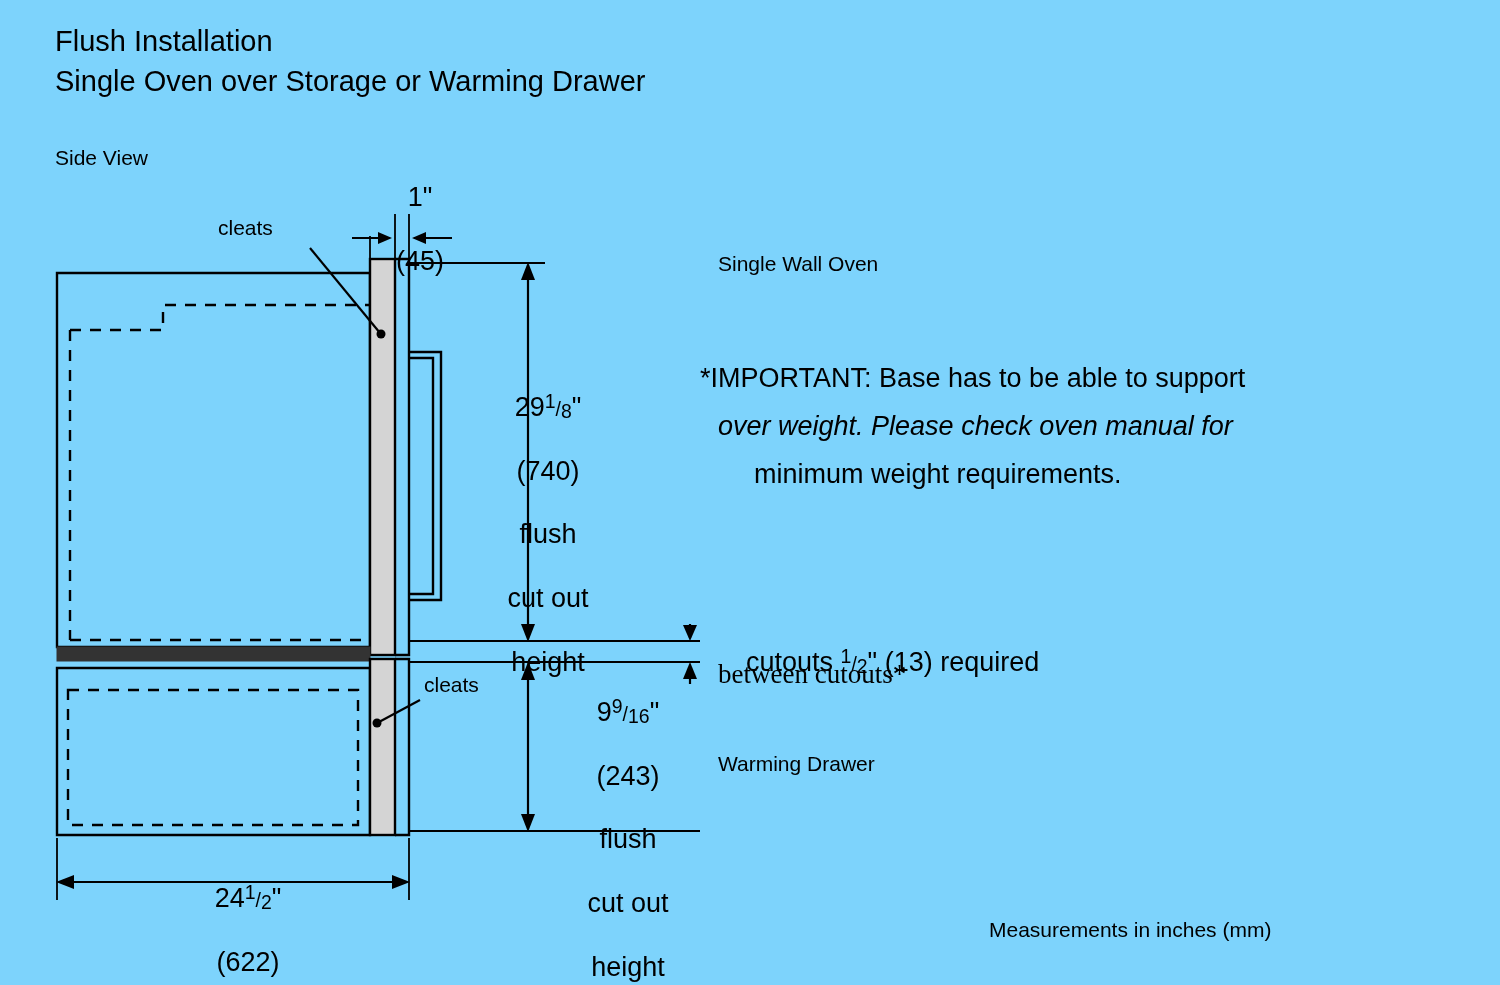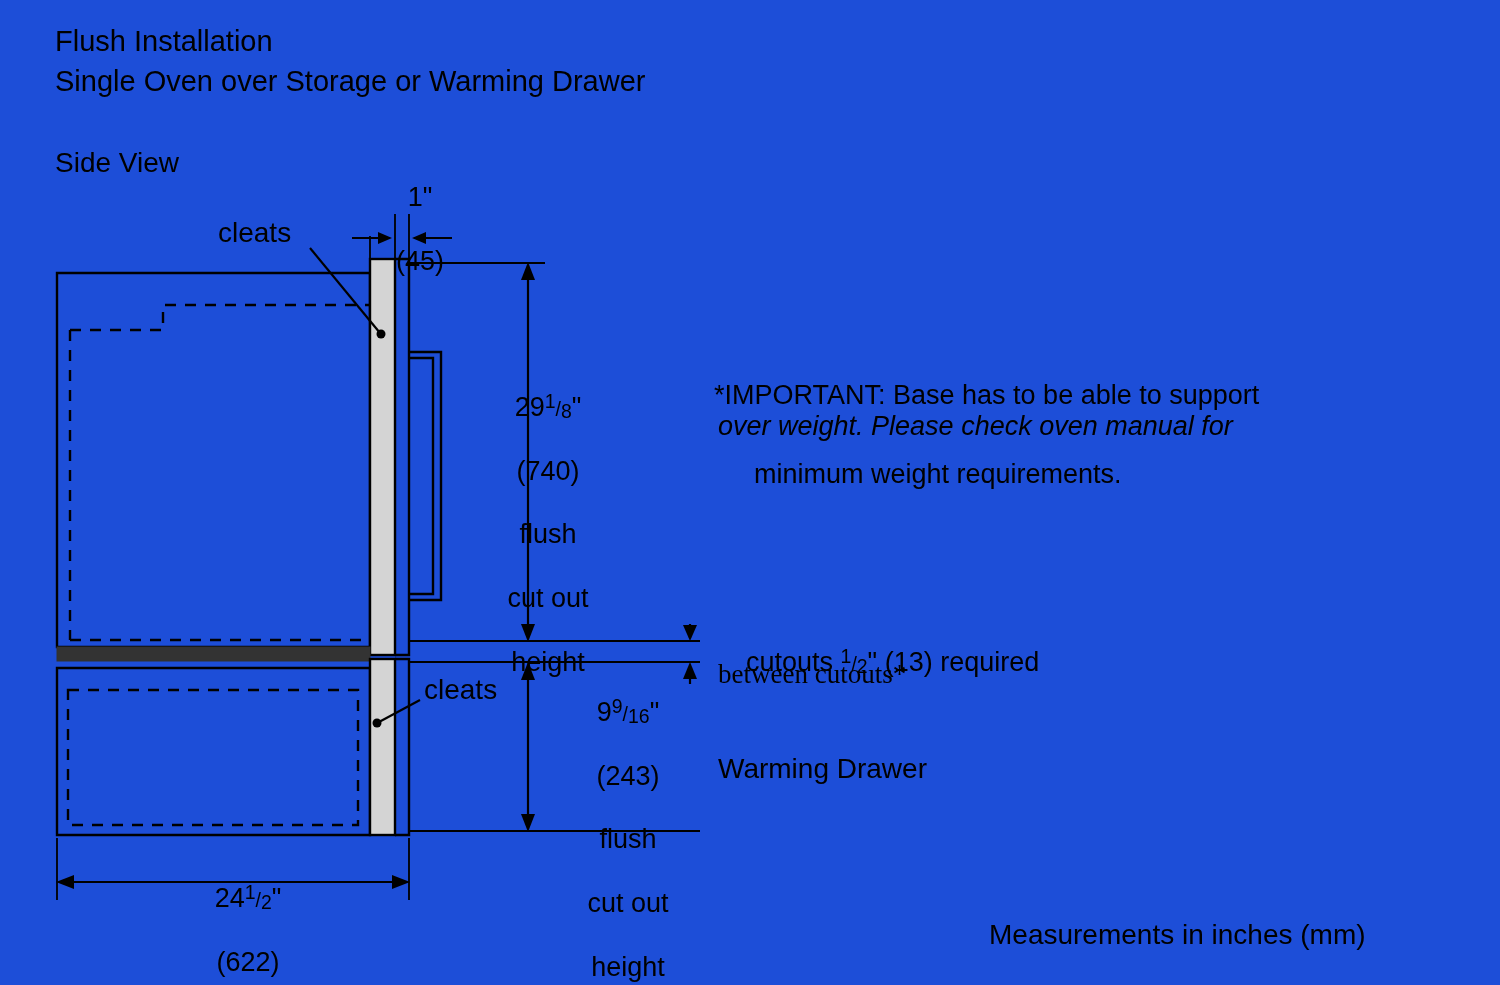--- a/index.html
+++ b/index.html
@@ -8,34 +8,34 @@
     background: #ffffff;
   }
   body {
     font-family: "Liberation Sans", sans-serif;
     color: #000000;
   }
   #page {
     position: relative;
     width: 1500px;
     height: 985px;
-    background: #1d4ed8;
+    background: #7dd3fc;
     overflow: hidden;
   }
   .txt {
     position: absolute;
     white-space: pre;
     line-height: 1.18;
     color: #000;
   }
   .title {
     font-size: 29px;
   }
   .label {
-    font-size: 28px;
+    font-size: 21px;
   }
   .dim {
     font-size: 27px;
     text-align: center;
   }
   .body-note {
     font-size: 27px;
   }
   .frac {
     display: inline-block;
@@ -160,22 +160,23 @@
     <span>flush</span><br>
     <span>cut out</span><br>
     <span>height</span>
   </div>
 
   <div class="txt dim center-block" style="left:233px; top:851px;">
     <span>24</span><span class="frac"><span class="num">1</span>/<span class="den">2</span></span><span>"</span><br>
     <span>(622)</span>
   </div>
 
+  <div class="txt label" style="left:718px; top:252px;">Single Wall Oven</div>
 
-  <div class="txt body-note" style="left:700px; top:380px;margin-left:14px;">*IMPORTANT: Base has to be able to support</div>
+  <div class="txt body-note" style="left:700px; top:363px;">*IMPORTANT: Base has to be able to support</div>
   <div class="txt body-note" style="left:718px; top:411px;font-style:italic;">over weight. Please check oven manual for</div>
   <div class="txt body-note" style="left:754px; top:459px;">minimum weight requirements.</div>
 
   <div class="txt body-note" style="left:716px; top:615px;">
     <span>cutouts </span><span class="frac"><span class="num">1</span>/<span class="den">2</span></span><span>" (13) required</span>
   </div>
   <div class="txt body-note" style="left:718px; top:659px;font-family:Liberation Serif, serif;">between cutouts*</div>
 
   <div class="txt label" style="left:718px; top:752px;">Warming Drawer</div>
 

